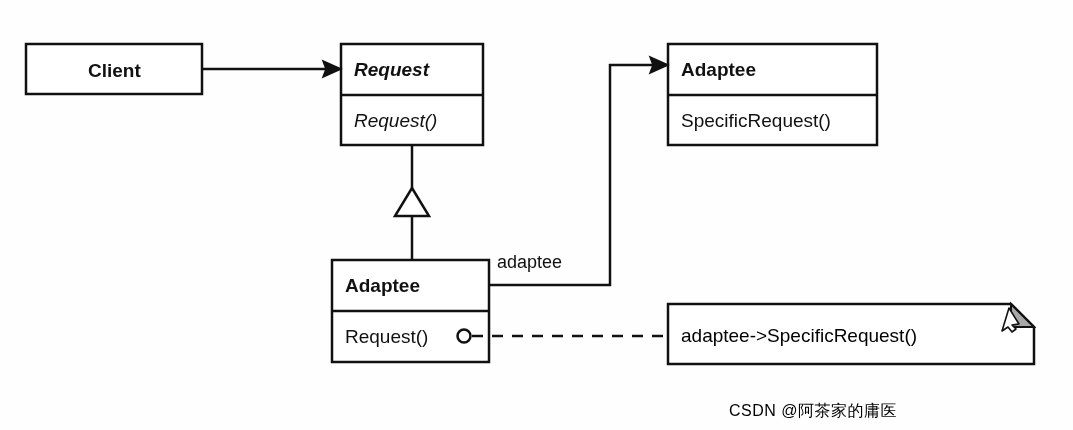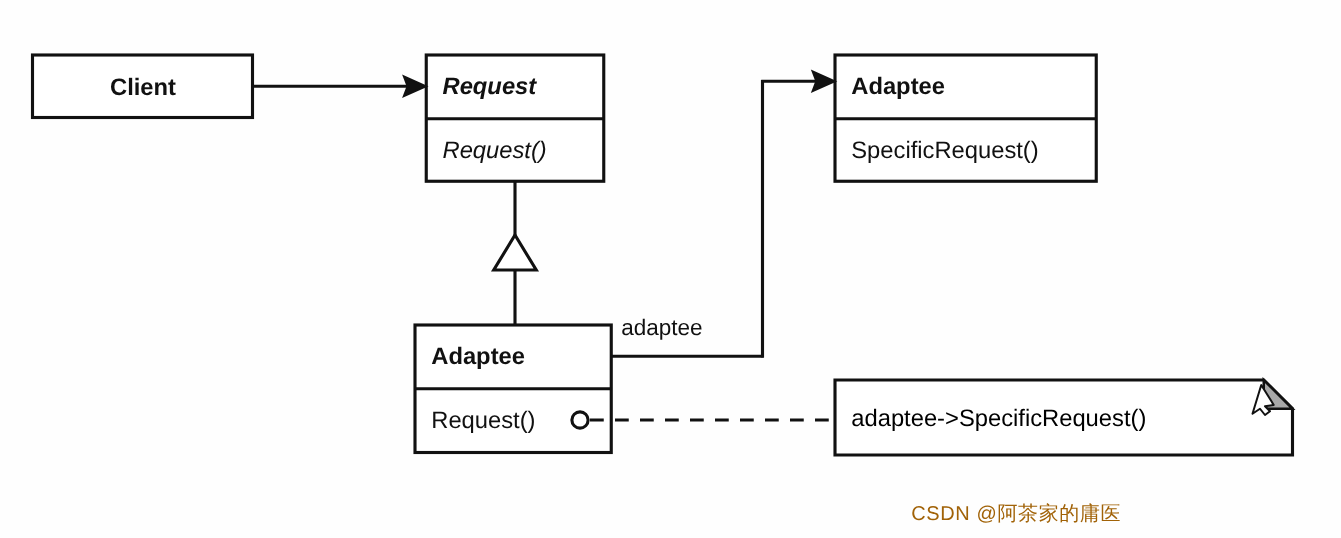--- a/index.html
+++ b/index.html
@@ -54,21 +54,21 @@
   .note-text {
     font-size: 19px;
     font-weight: normal;
     color: #000000;
   }
   .watermark {
     position: absolute;
     right: 14px;
     bottom: 8px;
     font-size: 16px;
-    color: #a16207;
+    color: #000000;
     white-space: nowrap;
     letter-spacing: 0.5px;
   }
 </style>
 </head>
 <body>
 
 <div id="diagram-root">
 
   <svg id="diagram-svg" viewBox="0 0 1073 430" xmlns="http://www.w3.org/2000/svg">

